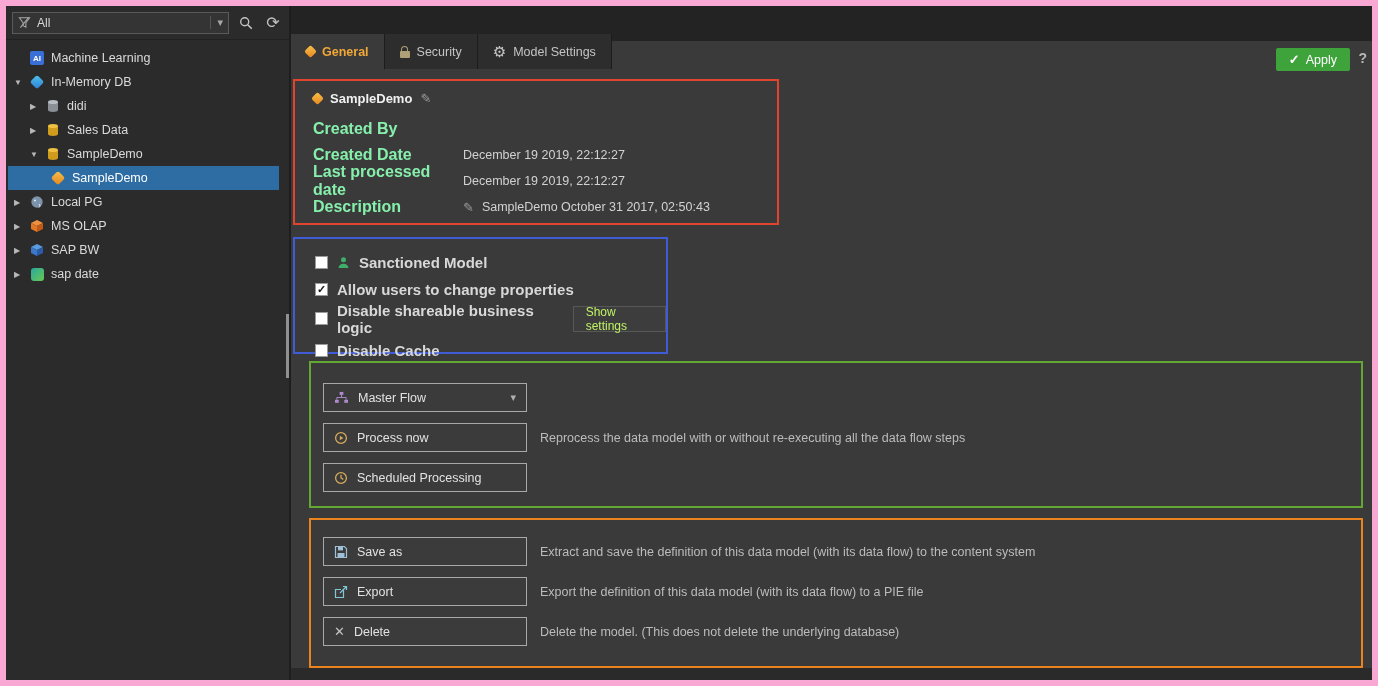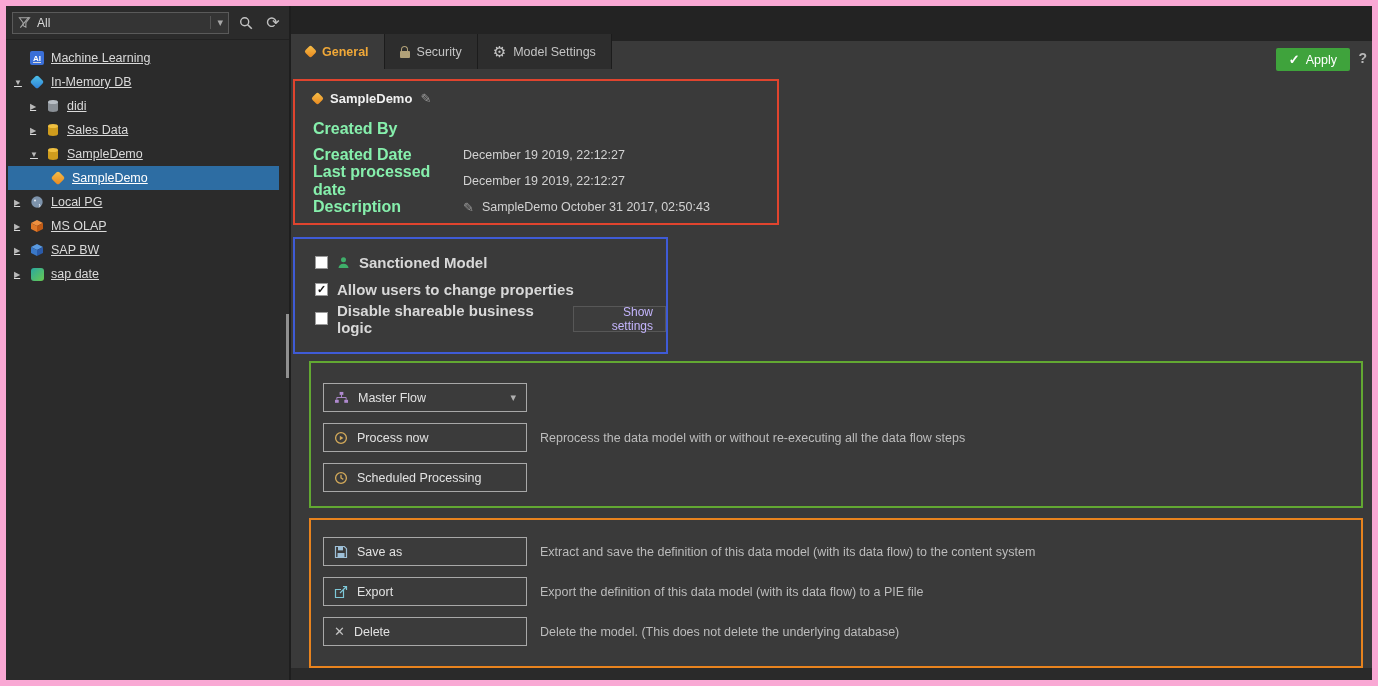--- a/index.html
+++ b/index.html
@@ -9,21 +9,21 @@
   
   .sidebar { position:absolute; left:0; top:0; bottom:0; width:283px; background:#2b2b2b; }
   .side-top { height:34px; display:flex; align-items:center; padding:0 6px; gap:7px; border-bottom:1px solid #212121; }
   .filter-dd { flex:1; height:22px; background:#343434; border:1px solid #5a5a5a; display:flex; align-items:center; padding:0 5px; gap:6px; color:#d8d8d8; font-size:12px; cursor:default; }
   .filter-dd .dd-caret { margin-left:auto; border-left:1px solid #555; padding-left:6px; color:#a8a8a8; font-size:11px; }
   .tool-btn { width:20px; height:20px; display:flex; align-items:center; justify-content:center; color:#c8c8c8; }
   .refresh-glyph { font-size:16px; color:#c0c0c0; line-height:1; }
   .svgicon { display:inline-flex; align-items:center; justify-content:center; }
 
   .tree { padding-top:6px; }
-  .tree-row { height:24px; display:flex; align-items:center; font-size:12.5px; color:#dadada; margin-right:10px; cursor:default;text-decoration:underline; }
+  .tree-row { height:24px; display:flex; align-items:center; font-size:12.5px; color:#dadada; margin-right:10px; cursor:default; }
   .tree-row.selected { background:#2d6da3; color:#ffffff; margin-left:2px; }
   .lvl0 { padding-left:8px; } .lvl1 { padding-left:24px; } .lvl2 { padding-left:42px; }
   .arrow { width:15px; flex:0 0 15px; font-size:8px; color:#b8b8b8; }
   .ticon { width:16px; flex:0 0 16px; margin-right:6px; display:flex; align-items:center; justify-content:center; }
   .ai-badge { width:14px; height:14px; background:#3a6fd8; border-radius:2px; color:#fff; font-size:8px; font-weight:bold; display:flex; align-items:center; justify-content:center; }
   .diamond { width:10px; height:10px; transform:rotate(45deg); border-radius:2px; }
   .diamond.blue { background:linear-gradient(135deg,#4fc3e8,#2e7fd8); }
   .diamond.orange { background:linear-gradient(135deg,#f6c04a,#e8871e); }
   .hana-badge { width:13px; height:13px; border-radius:3px; background:linear-gradient(135deg,#2aa8a0,#68c850); }
   .side-scroll-thumb { position:absolute; right:0; top:308px; width:3px; height:64px; background:#909090; }
@@ -64,21 +64,21 @@
 
   
   .opt-rows { padding:10px 0 0 20px; }
   .opt-row { display:flex; align-items:center; gap:9px; height:27px; }
   .opt-row.tall { height:31px; }
   .opt-row.last { margin-top:3px; }
   .checkbox { width:13px; height:13px; flex:0 0 13px; background:#ffffff; border:1px solid #9a9a9a; display:inline-flex; align-items:center; justify-content:center; cursor:default; }
   .checkbox .mark { display:none; color:#1a1a1a; font-size:11px; font-weight:bold; line-height:1; }
   .checkbox.checked .mark { display:block; }
   .opt-label { font-size:15px; font-weight:bold; color:#d8d8d8; }
-  .btn-disabled { margin-left:14px; height:26px; padding:0 12px; display:inline-flex; align-items:center; border:1px solid #575757; color:#c4b5fd; background:#3d3d3d; font-size:12px; cursor:default;text-align:right; }
+  .btn-disabled { margin-left:14px; height:26px; padding:0 12px; display:inline-flex; align-items:center; border:1px solid #575757; color:#bef264; background:#3d3d3d; font-size:12px; cursor:default; }
 
   
   .act-rows { padding:20px 0 0 12px; }
   .act-rows.mg { padding-top:17px; }
   .act-row { display:flex; align-items:center; margin-bottom:11px; }
   .ctl { width:204px; height:29px; flex:0 0 204px; border:1px solid #a8a8a8; background:#3b3b3b; color:#e2e2e2; display:flex; align-items:center; gap:9px; padding:0 10px; font-size:12.5px; cursor:default; }
   .ctl .dd-caret2 { margin-left:auto; color:#b0b0b0; font-size:11px; }
   .desc { margin-left:13px; font-size:12.5px; color:#bcbcbc; }
   .x-glyph { color:#c4c4c4; font-size:13px; line-height:1; }
 </style>
@@ -270,20 +270,24 @@
           <span class="checkbox checked">
               <span class="mark">✓</span>
             </span>
           <span class="opt-label">Allow users to change properties</span>
         </div>
         <div class="opt-row tall">
           <span class="checkbox"></span>
           <span class="opt-label">Disable shareable business logic</span>
           <span class="btn-disabled">Show settings</span>
         </div>
+        <div class="opt-row last">
+          <span class="checkbox"></span>
+          <span class="opt-label">Disable Cache</span>
+        </div>
       </div>
     </div>
 
     <div class="panel green">
       <div class="act-rows">
         <div class="act-row">
           <div class="ctl">
             <span class="svgicon">
               <svg width="15" height="13" viewBox="0 0 16 14">
                   <rect x="6" y="1" width="4" height="3.2" fill="#b08ad0"></rect>

